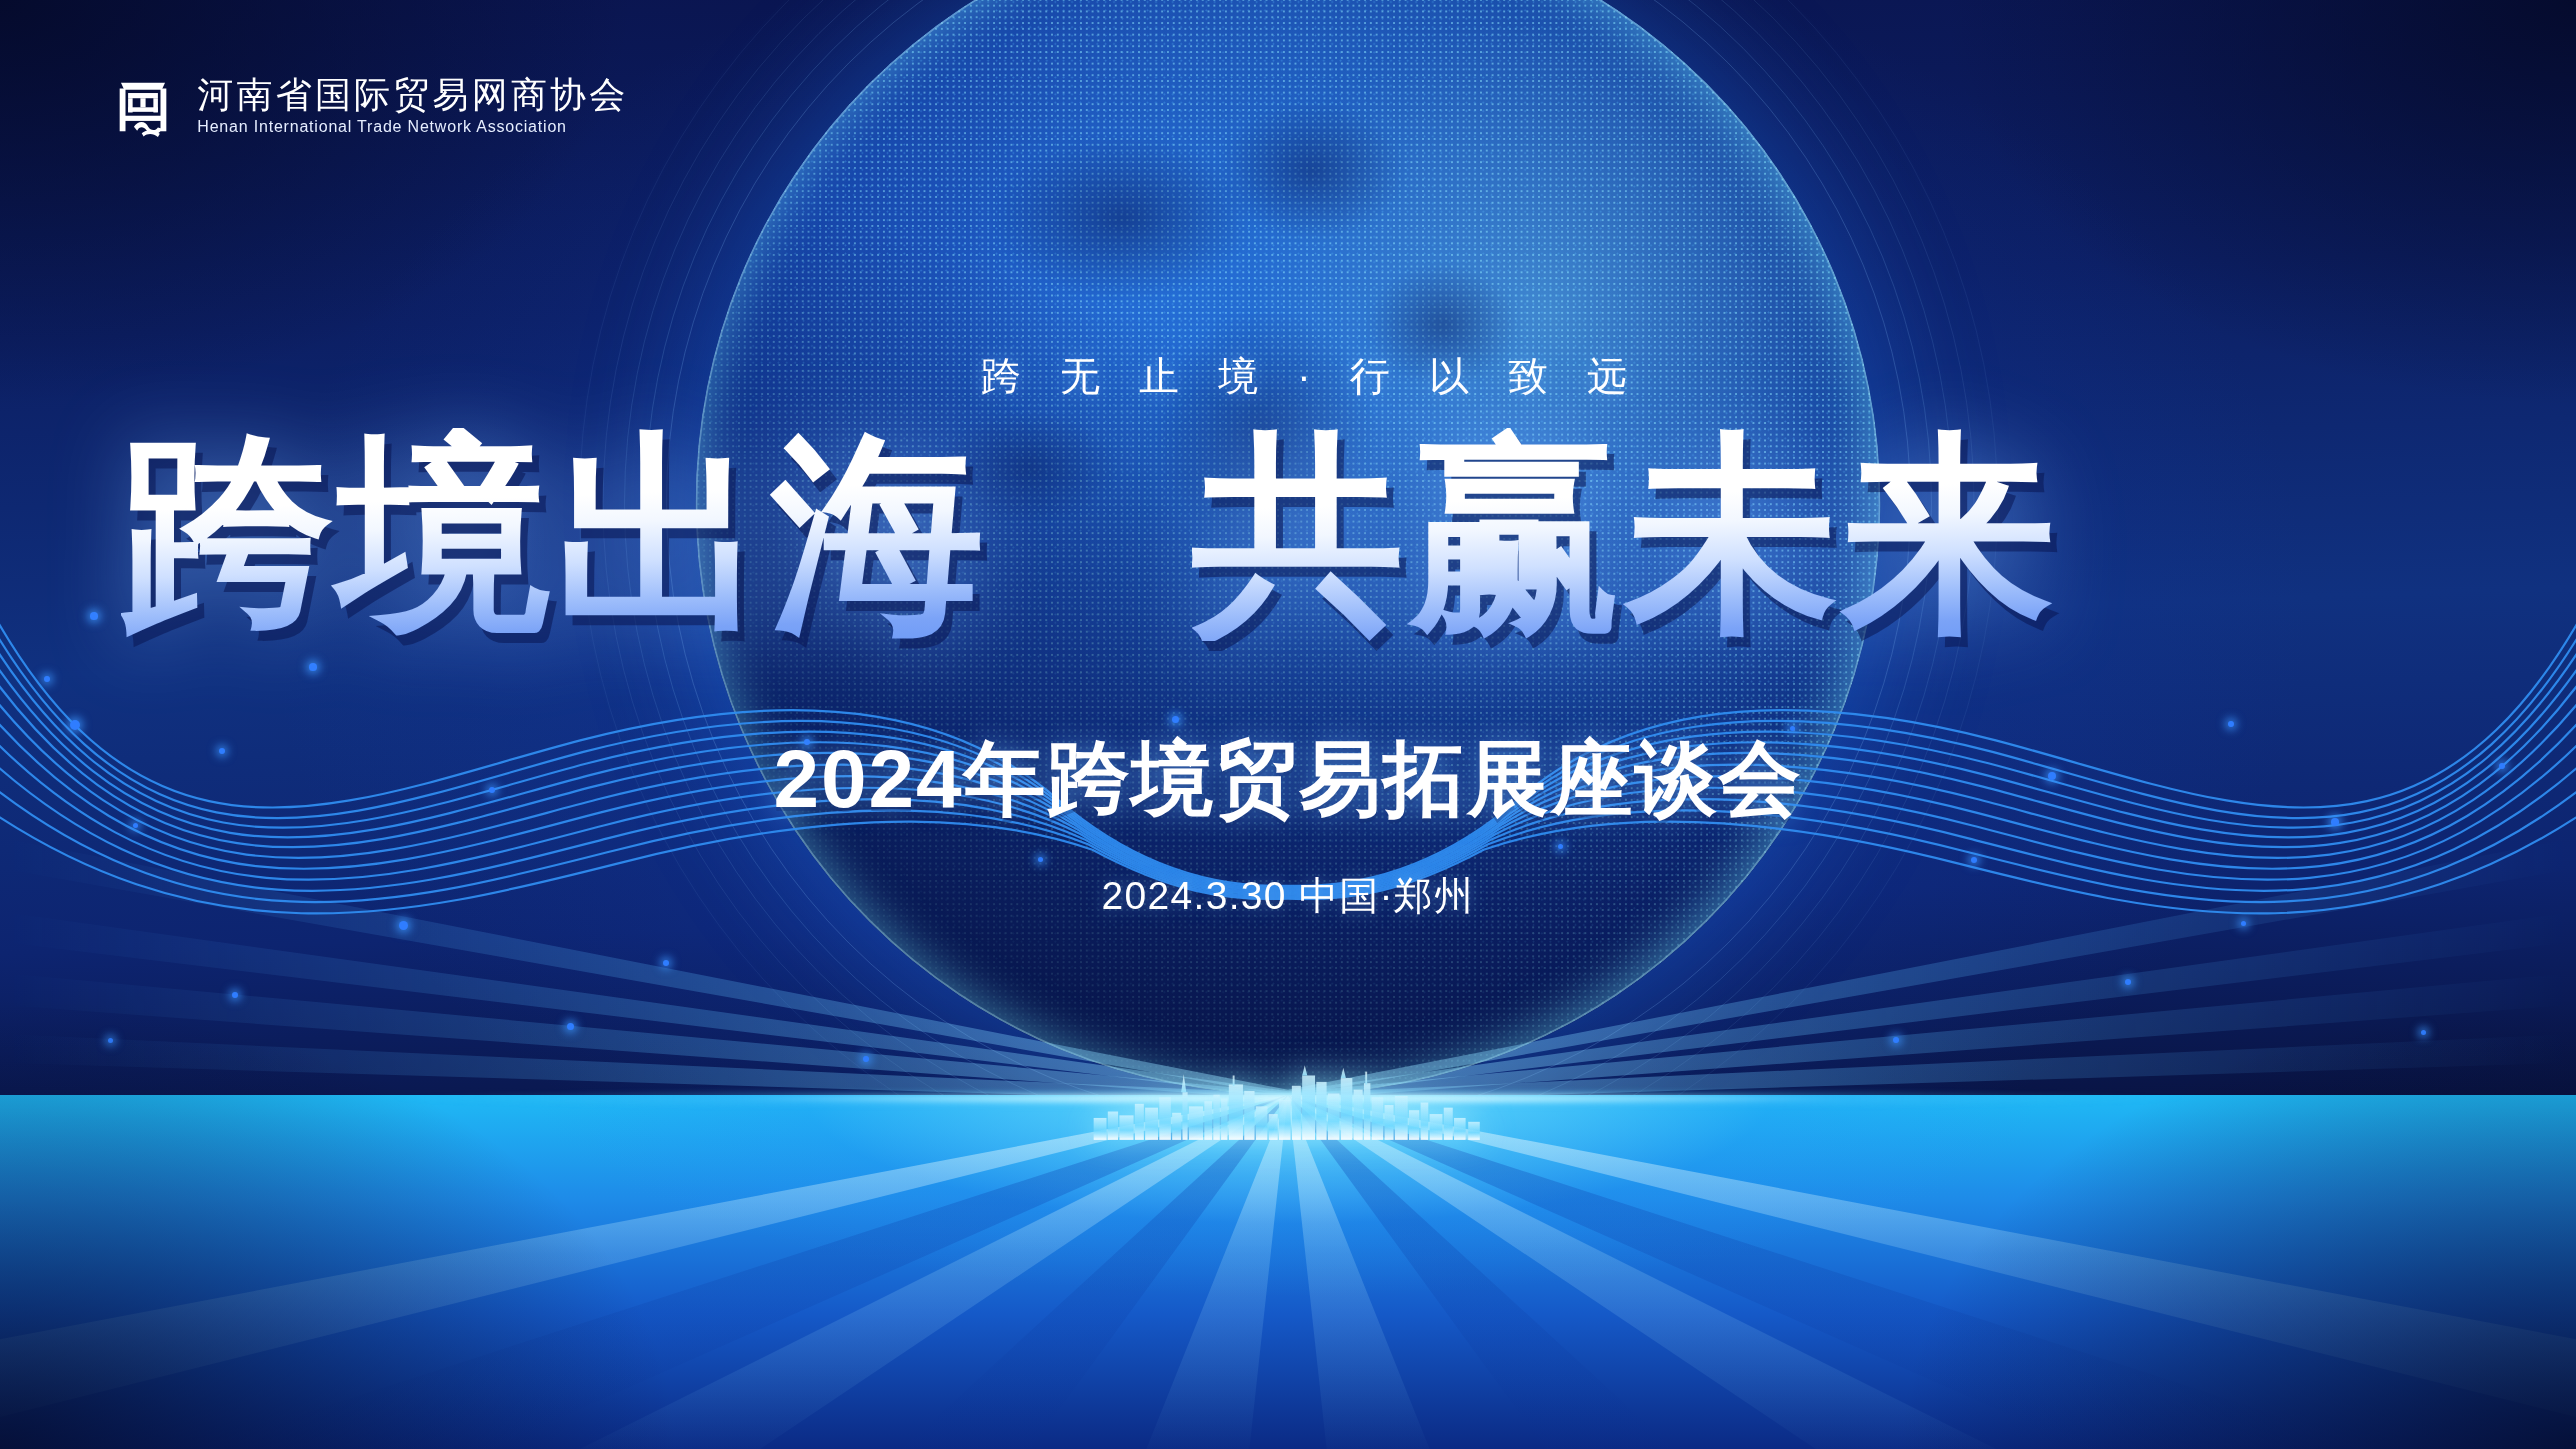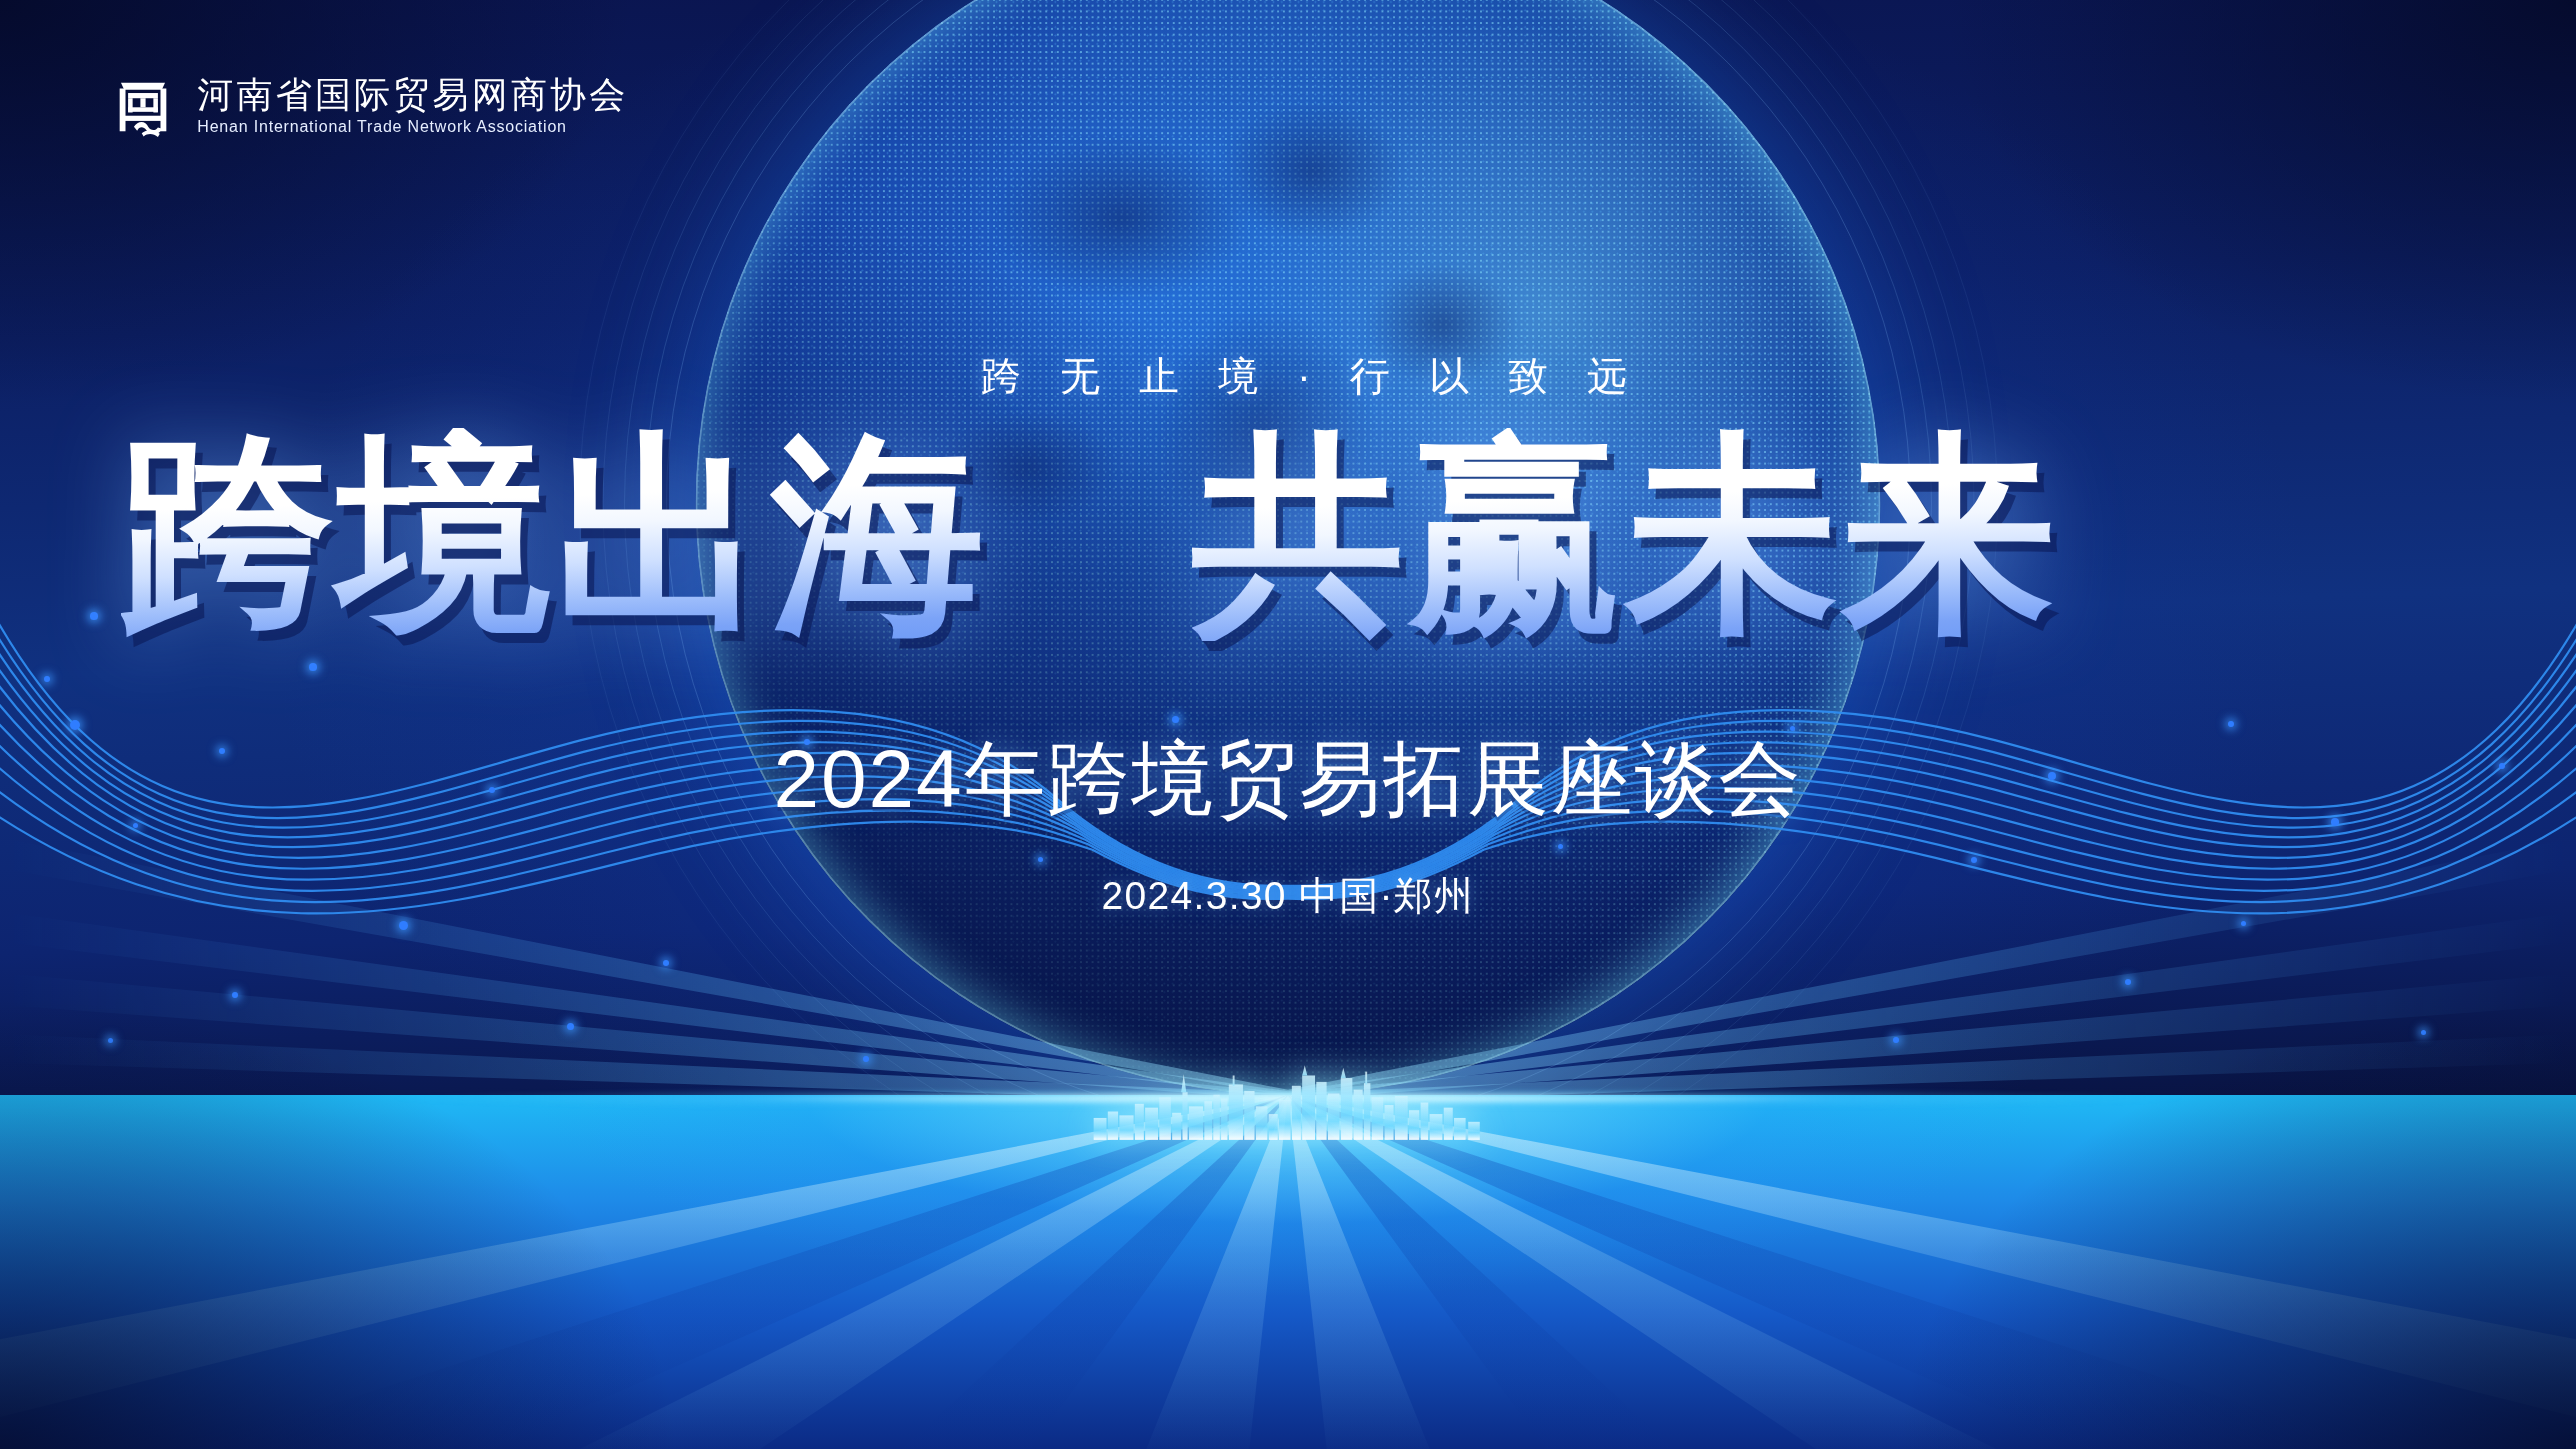--- a/index.html
+++ b/index.html
@@ -145,21 +145,21 @@
     background-image:linear-gradient(178deg,
        #ffffff 0%, #ffffff 34%, #f2f7ff 46%,
        #cfe0ff 62%, #9dbdfb 78%, #7ba3f7 90%, #6f9bf6 100%);
     -webkit-background-clip:text;background-clip:text;
     color:transparent;-webkit-text-fill-color:transparent;
     filter:drop-shadow(7.7px 10.3px 0 rgba(9,22,82,0.55)) drop-shadow(0 0 39px rgba(120,180,255,0.45));
   }
 
   .subtitle{
     position:absolute;left:0;top:738px;width:2576px;
-    color:#ffffff;font-size:82px;font-weight:400;letter-spacing:1.9px;line-height:1;
+    color:#ffffff;font-size:82px;font-weight:700;letter-spacing:1.9px;line-height:1;
     text-shadow:0 0 26px rgba(110,180,255,0.55), 0 3.9px 0 rgba(10,30,95,0.35);
   }
   .eventinfo{
     position:absolute;left:0;top:876px;width:2576px;
     color:#ffffff;font-size:39px;letter-spacing:1.3px;line-height:1;font-weight:400;
     text-shadow:0 0 15.5px rgba(120,190,255,0.5);
   }
 </style>
 </head>
 <body>

